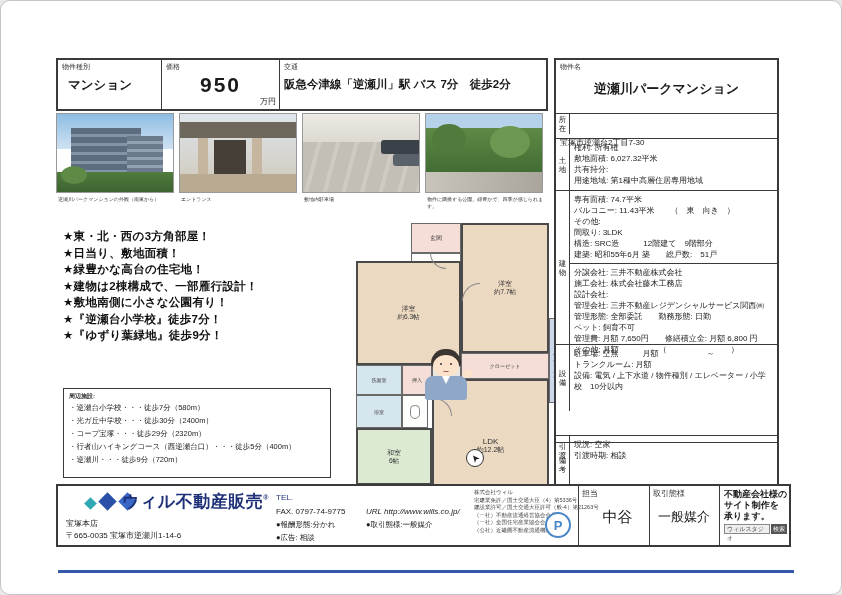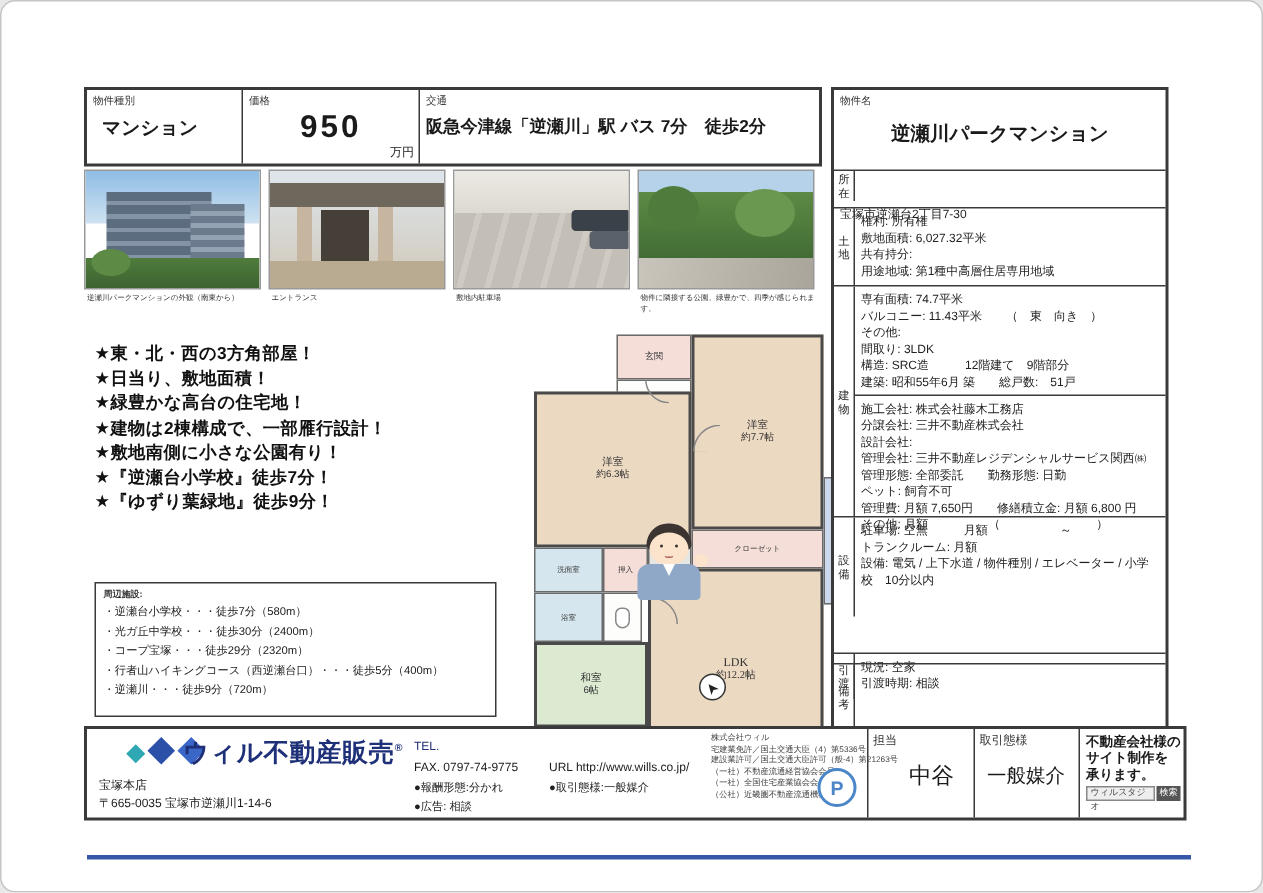--- a/index.html
+++ b/index.html
@@ -142,21 +142,21 @@
     <div class="room bluer" style="left:22px; top:172px; width:46px; height:33px;">
       <span class="tiny">浴室</span>
     </div>
     <div class="room whiter" style="left:68px; top:172px; width:26px; height:33px;">
       <span style="display:block; width:10px; height:14px; border:1px solid #888; border-radius:5px 5px 6px 6px; background:#fff;"></span>
     </div>
     <div class="room greenr" style="left:22px; top:205px; width:76px; height:57px; border-width:2px; border-color:#4a4a4a;">
       <span class="rname">和室</span>
       <span class="rsize">6帖</span>
     </div>
-    <div class="room tan" style="left:98px; top:156px; width:117px; height:134px; border-width:2px; border-color:#4a4a4a;font-family:Liberation Serif, serif;">
+    <div class="room tan" style="left:98px; top:156px; width:117px; height:134px; border-width:2px; border-color:#4a4a4a;">
       <span class="rname" style="font-size:8px;">LDK</span>
       <span class="rsize" style="font-size:7px;">約12.2帖</span>
     </div>
     <div class="room balc" style="left:38px; top:262px; width:155px; height:24px;">
       <span class="rname" style="font-size:6px;">バルコニー</span>
     </div>
     <div class="room balc" style="left:215px; top:95px; width:13px; height:85px;">
       <span style="font-size:5px; writing-mode:vertical-rl; letter-spacing:1px;">バルコニー</span>
     </div>
     <div class="arc" style="left:96px; top:30px; width:16px; height:16px;"></div>
@@ -204,22 +204,22 @@
       <div class="rcontent" style="padding:0;">
         <div style="padding:3px 4px; border-bottom:1px solid #3a3a3a;">
           <div class="small">専有面積: 74.7平米</div>
           <div class="small">バルコニー: 11.43平米　　（　東　向き　）</div>
           <div class="small">その他:</div>
           <div class="small">間取り: 3LDK</div>
           <div class="small">構造: SRC造　　　12階建て　9階部分</div>
           <div class="small">建築: 昭和55年6月 築　　総戸数:　51戸</div>
         </div>
         <div style="padding:3px 4px;">
+          <div class="small">分譲会社: 三井不動産株式会社</div>
           <div class="small">施工会社: 株式会社藤木工務店</div>
-          <div class="small">分譲会社: 三井不動産株式会社</div>
           <div class="small">設計会社:</div>
           <div class="small">管理会社: 三井不動産レジデンシャルサービス関西㈱</div>
           <div class="small">管理形態: 全部委託　　勤務形態: 日勤</div>
           <div class="small">ペット: 飼育不可</div>
           <div class="small">管理費: 月額 7,650円　　修繕積立金: 月額 6,800 円</div>
           <div class="small">その他: 月額　　　　　（　　　　　　　　）</div>
         </div>
       </div>
     </div>
 
@@ -257,37 +257,37 @@
       <span class="diamond" style="width:13px; height:13px; background:#3a66c8;"></span>
     </div>
     <div class="abs" style="left:64px; top:4px; font-size:17px; font-weight:bold; color:#1e3078; letter-spacing:0.5px;">
       <span>ウィル不動産販売</span><span style="font-size:7px; vertical-align:super;">®</span>
     </div>
     <div class="abs" style="left:8px; top:32px; font-size:8px;">宝塚本店</div>
     <div class="abs" style="left:8px; top:44px; font-size:8px;">〒665-0035 宝塚市逆瀬川1-14-6</div>
 
     <div class="abs" style="left:218px; top:7px; font-size:8px; color:#1e3078;">TEL.</div>
     <div class="abs" style="left:218px; top:21px; font-size:8px;">FAX. 0797-74-9775</div>
-    <div class="abs" style="left:308px; top:21px; font-size:8px;">URL http://www.wills.co.jp/</div>
+    <div class="abs" style="left:308px; top:21px; font-size:8px;font-style:italic;">URL http://www.wills.co.jp/</div>
     <div class="abs note" style="left:218px; top:34px;">●報酬形態:分かれ</div>
     <div class="abs note" style="left:308px; top:34px;">●取引態様:一般媒介</div>
     <div class="abs note" style="left:218px; top:47px;">●広告: 相談</div>
 
     <div class="abs" style="left:416px; top:3px; width:104px;">
       <div class="fineline">株式会社ウィル</div>
       <div class="fineline">宅建業免許／国土交通大臣（4）第5336号</div>
       <div class="fineline">建設業許可／国土交通大臣許可（般-4）第21263号</div>
       <div class="fineline">（一社）不動産流通経営協会会員</div>
       <div class="fineline">（一社）全国住宅産業協会会員</div>
       <div class="fineline">（公社）近畿圏不動産流通機構会員</div>
     </div>
     <div class="abs" style="left:487px; top:26px; width:26px; height:26px; border:2px solid #4a86c8; border-radius:50%; background:#fff; display:flex; align-items:center; justify-content:center; font-size:13px; font-weight:bold; color:#4a86c8;">P</div>
 
     <div class="abs" style="left:524px; top:2px; font-size:8px; color:#333;">担当</div>
-    <div class="abs" style="left:548px; top:22px; width:71px; text-align:left; font-size:15px;">中谷</div>
+    <div class="abs" style="left:524px; top:22px; width:71px; text-align:center; font-size:15px;">中谷</div>
 
     <div class="abs" style="left:595px; top:2px; font-size:8px; color:#333;">取引態様</div>
     <div class="abs" style="left:661px; top:22px; left:591px; width:70px; text-align:center; font-size:13px;">一般媒介</div>
 
     <div class="abs" style="left:666px; top:3px; width:66px;">
       <div style="font-size:9px; font-weight:bold; line-height:11px;">不動産会社様の</div>
       <div style="font-size:9px; font-weight:bold; line-height:11px;">サイト制作を</div>
       <div style="font-size:9px; font-weight:bold; line-height:11px;">承ります。</div>
       <div style="margin-top:2px; display:flex;">
         <span style="display:inline-block; width:46px; height:10px; border:1px solid #888; background:#eee; font-size:6px; line-height:9px; padding-left:2px; color:#444;">ウィルスタジオ</span>

